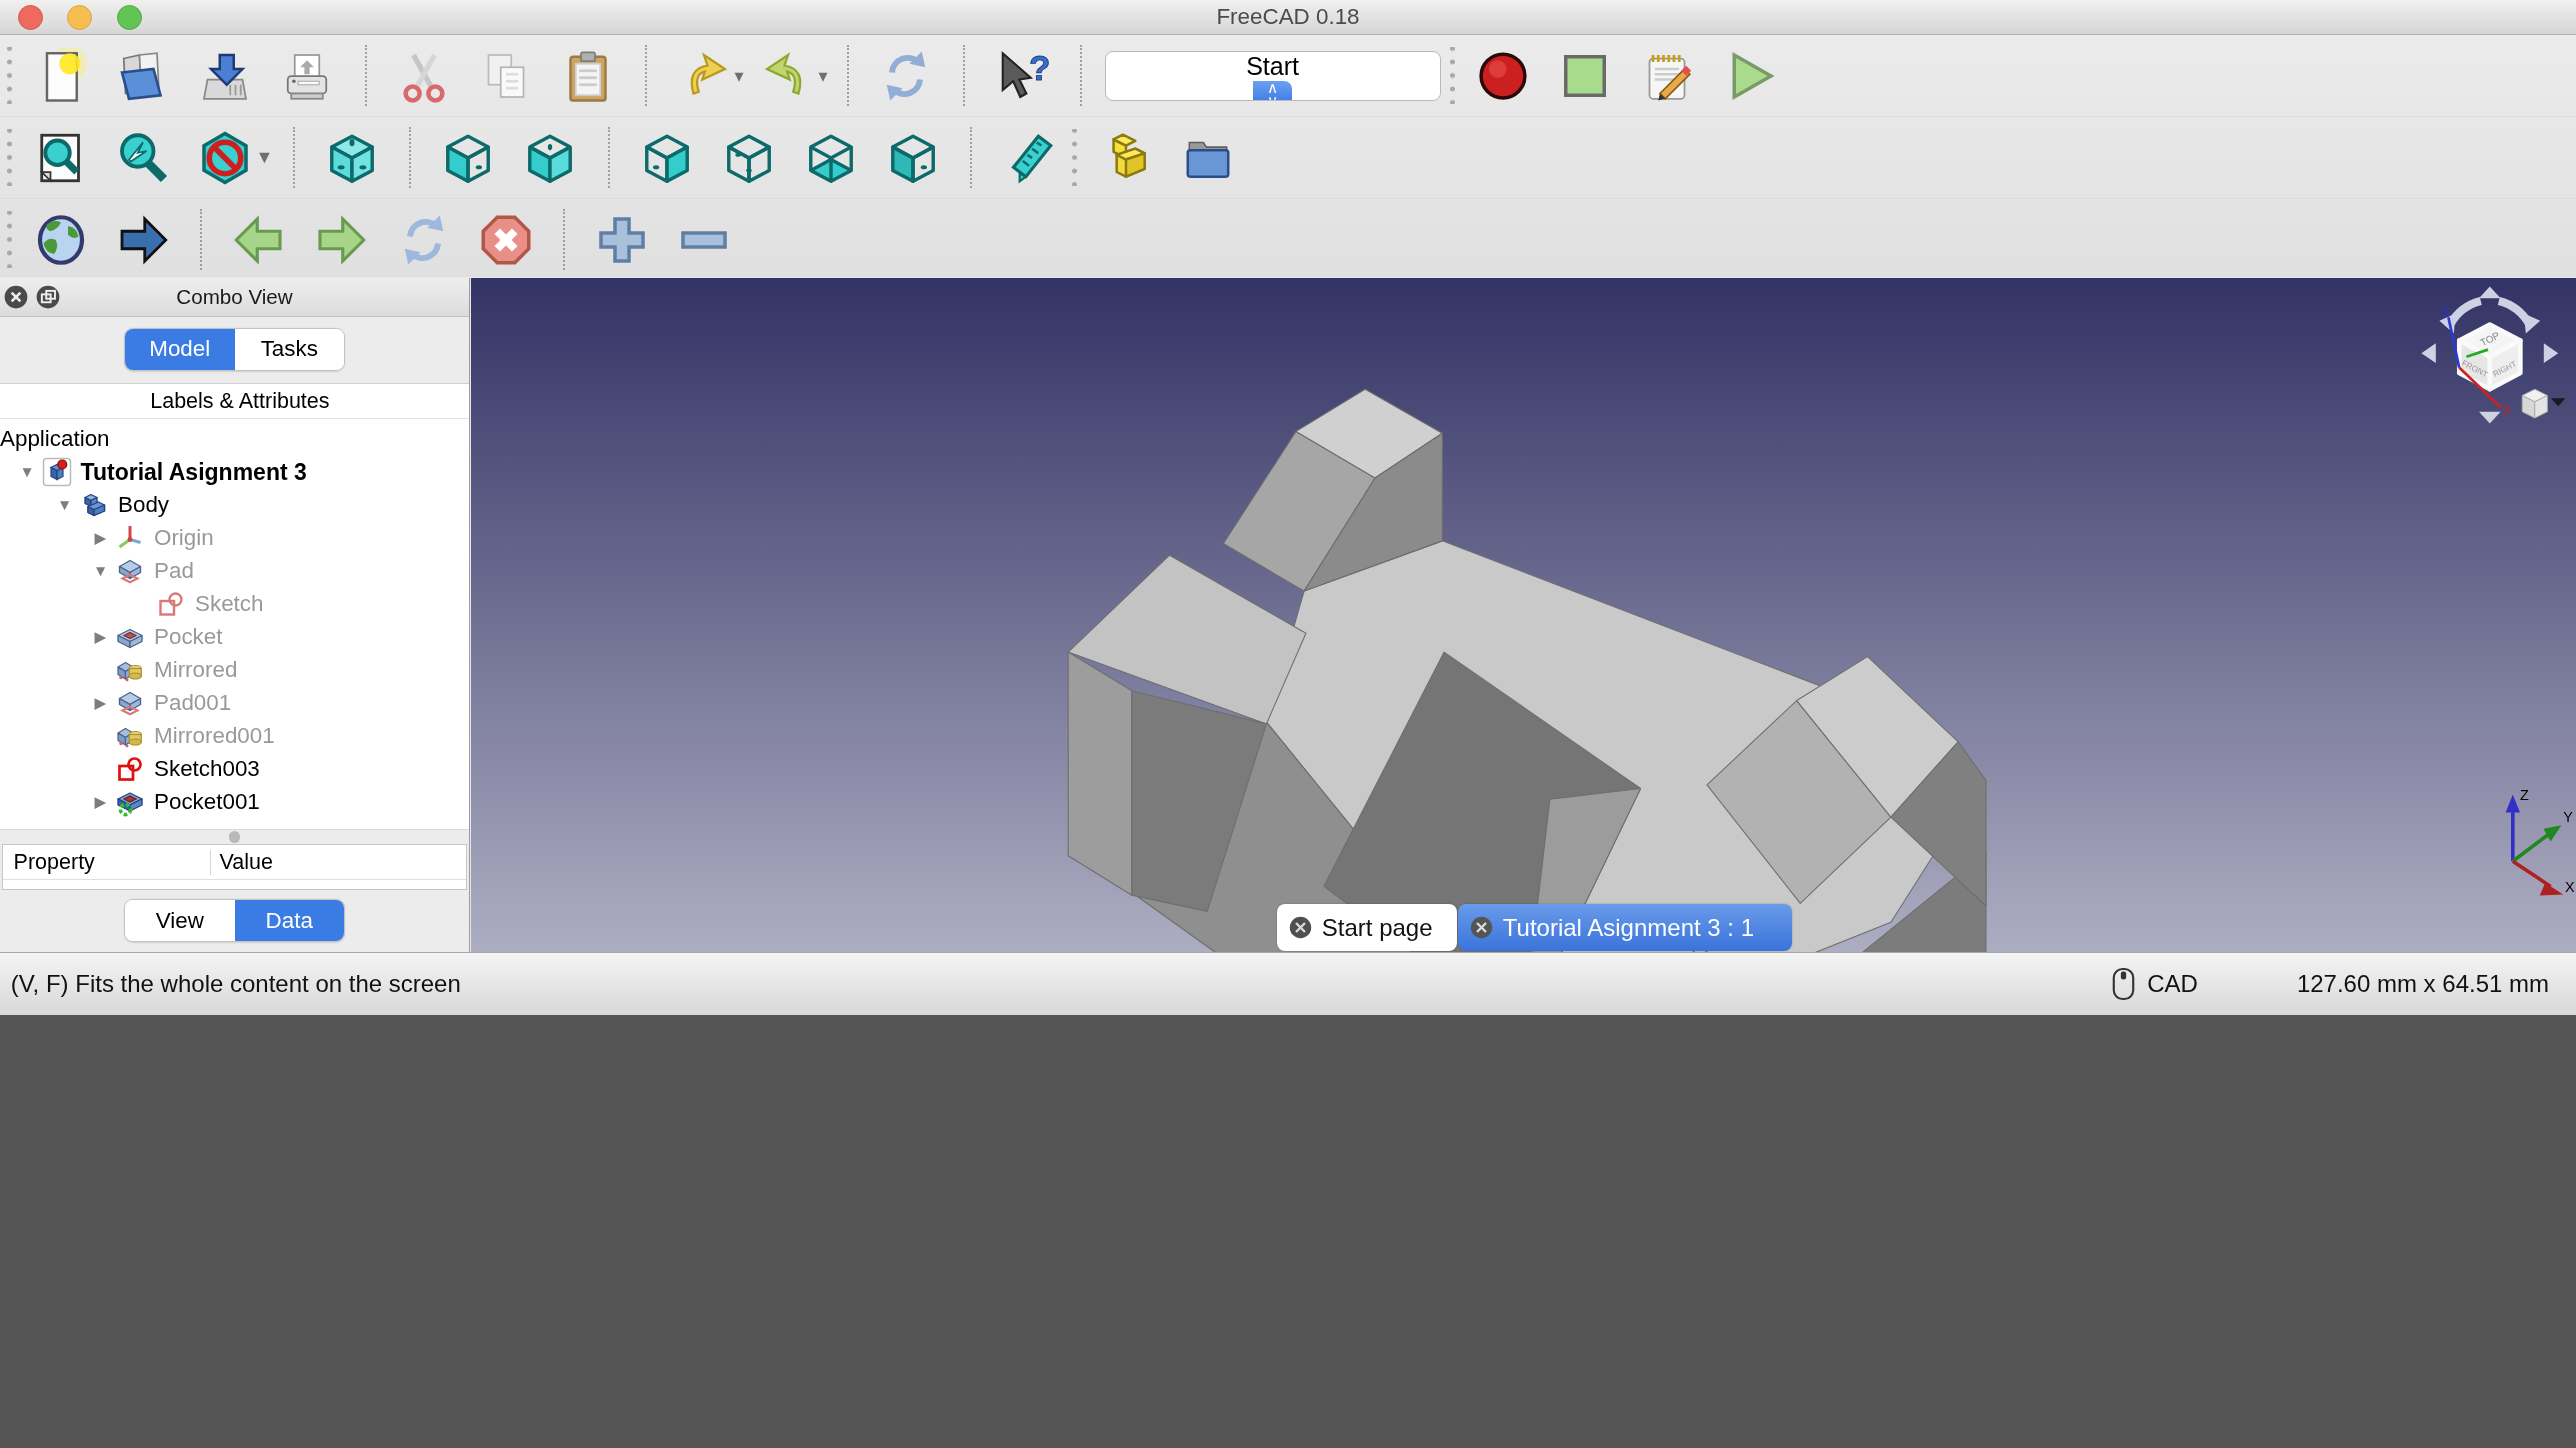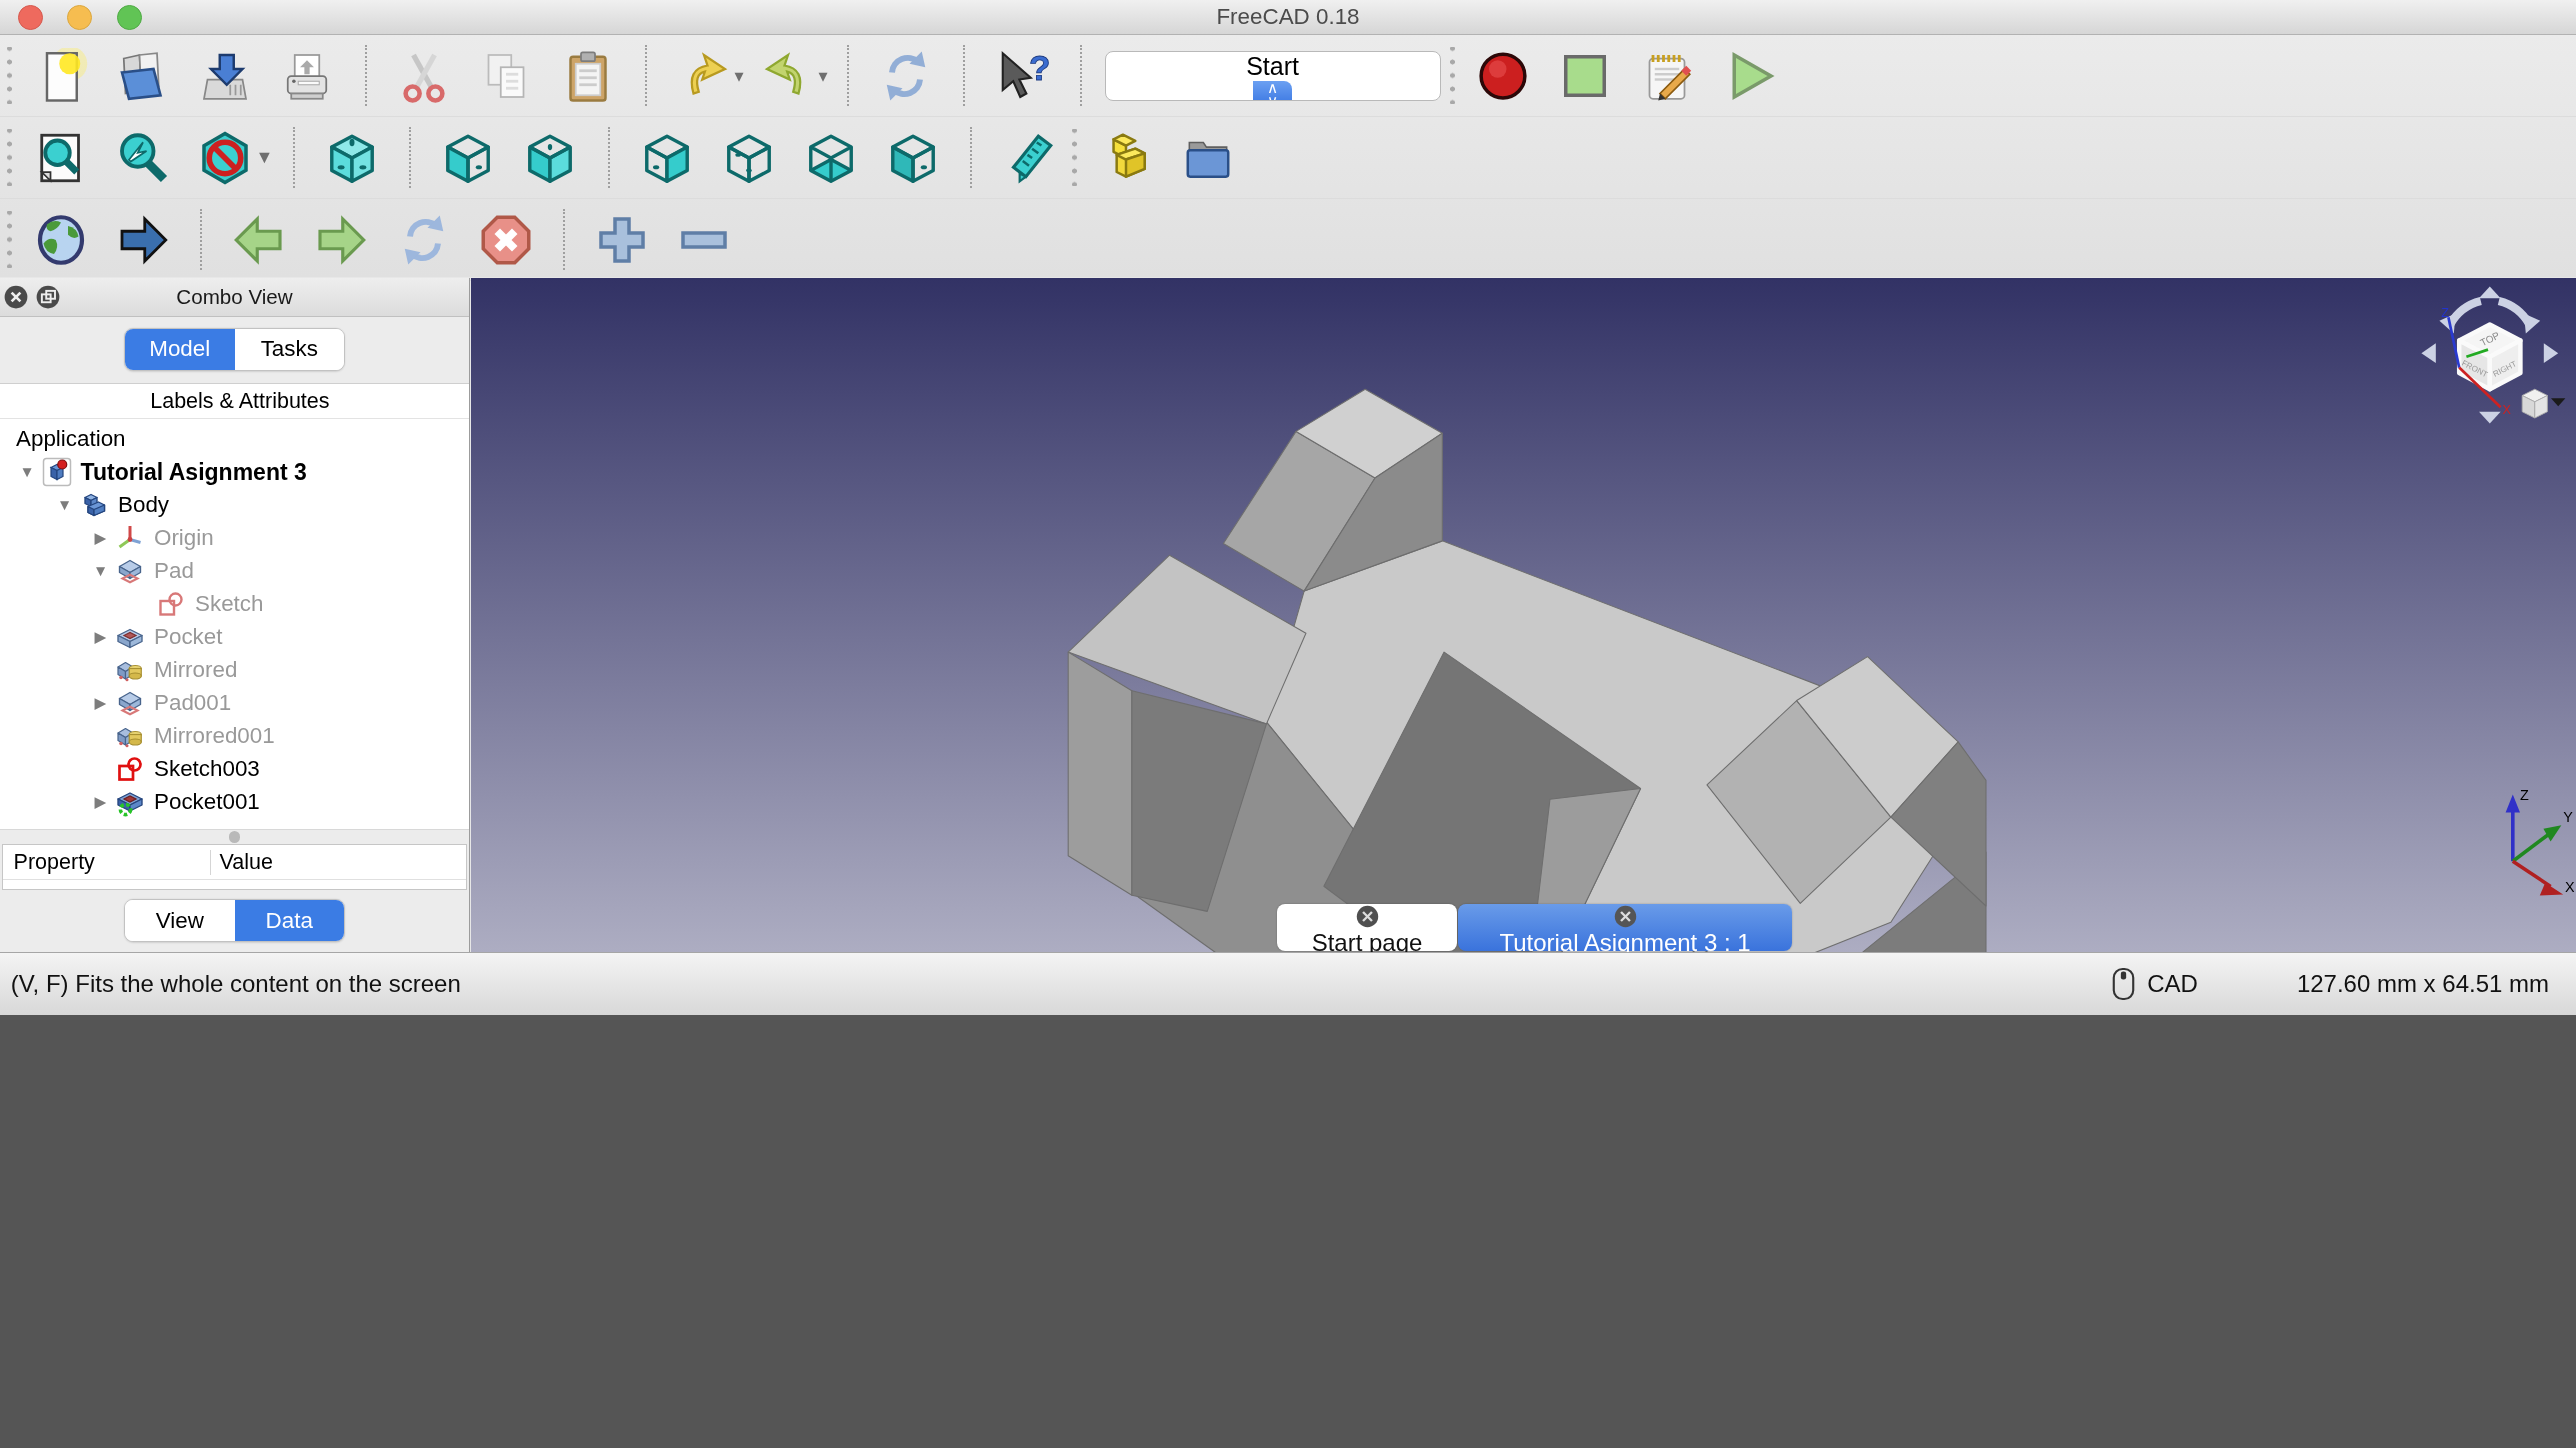--- a/index.html
+++ b/index.html
@@ -32,36 +32,36 @@
   .segwrap{display:flex;justify-content:center;padding:10.8px 0 12.6px 0;}
   .segctl{display:flex;width:219px;height:41px;border:0.9px solid #c2c2c2;border-radius:9px;overflow:hidden;background:#fff;box-shadow:0 0.9px 1.8px rgba(0,0,0,.12);}
   .seg{flex:1;display:flex;align-items:center;justify-content:center;font-size:22.4px;color:#000;background:#fff;}
   .seg.active{background:#3b7ce4;color:#fff;}
   .tree-header{height:34px;line-height:34px;background:#fff;border-top:0.9px solid #cfcfcf;border-bottom:0.9px solid #e3e3e3;font-size:21.5px;color:#000;padding-left:10.8px;text-align:center;}
   .tree{background:#fff;height:406px;padding-top:3.6px;border-bottom:0.9px solid #d8d8d8;}
   .ti{height:33px;display:flex;align-items:center;font-size:22.4px;color:#000;}
   .ti .arrow{width:29px;text-align:center;font-size:15.3px;color:#7d7d7d;flex:0 0 auto;}
   .ti svg.tico{width:30px;height:30px;margin-right:9px;flex:0 0 auto;}
   .ti .tlabel{white-space:nowrap;}
-  .lvl0{padding-left:16px;} .lvl1{padding-left:12.6px;} .lvl2{padding-left:50px;} .lvl3{padding-left:86px;} .lvl4{padding-left:156px;}
+  .lvl0{padding-left:0;} .lvl1{padding-left:12.6px;} .lvl2{padding-left:50px;} .lvl3{padding-left:86px;} .lvl4{padding-left:156px;}
   .gray .tlabel{color:#999;} .boldi .tlabel{font-weight:bold;font-size:23px;}
   .splitter{height:14.4px;display:flex;align-items:center;justify-content:center;background:#ececec;}
   .splitter .dot{width:11.7px;height:11.7px;border-radius:50%;background:#b9b9b9;}
   .prop-table{flex:1;margin:0 1.8px;border:0.9px solid #c6c6c6;background:#fff;display:flex;flex-direction:column;}
   .pt-head{display:flex;height:34px;align-items:center;border-bottom:0.9px solid #e0e0e0;font-size:21.5px;color:#000;}
   .pt-head .c1{width:196px;padding-left:10.8px;}
   .pt-head .c2{flex:1;border-left:0.9px solid #d5d5d5;padding-left:9px;}
   .pt-body{flex:1;background:repeating-linear-gradient(#ffffff 0 40px,#e9f1fb 40px 81px);}
   .bottom-tabs{padding:9px 0 10.8px 0;display:flex;justify-content:center;}
   
   .viewport{position:absolute;top:278px;left:471px;right:0;bottom:62px;background:linear-gradient(#323265,#adadc2);}
   .model-svg{position:absolute;left:0;top:0;}
   .navcube{position:absolute;top:5.4px;right:7.2px;}
   .axiscross{position:absolute;bottom:54px;right:1.8px;}
-  .mdi-tab{position:absolute;bottom:1.8px;height:47px;border-radius:8px;display:flex;align-items:center;font-size:24px;box-shadow:0 0 1.8px rgba(0,0,0,.3);flex-direction:column;}
+  .mdi-tab{position:absolute;bottom:1.8px;height:47px;border-radius:8px;display:flex;align-items:center;font-size:24px;box-shadow:0 0 1.8px rgba(0,0,0,.3);}
   .mdi-tab .closer{margin:0 9px 0 10.8px;flex:0 0 auto;}
   .mdi-tab.start{left:806px;width:180px;background:#fff;color:#111;}
   .mdi-tab.docactive{left:987px;width:334px;background:linear-gradient(#699be9,#3a73dc);color:#fff;}
   
   .statusbar{position:absolute;bottom:0;left:0;right:0;height:62px;background:linear-gradient(#f4f4f4,#d8d8d8);border-top:0.9px solid #a6a6a6;display:flex;align-items:center;font-size:24px;color:#111;}
   .hint{padding-left:10.8px;}
   .sb-right{margin-left:auto;display:flex;align-items:center;}
   .cadlabel{margin:0 0 0 12.6px;}
   .dims{margin:0 27px 0 99px;}
 </style>

